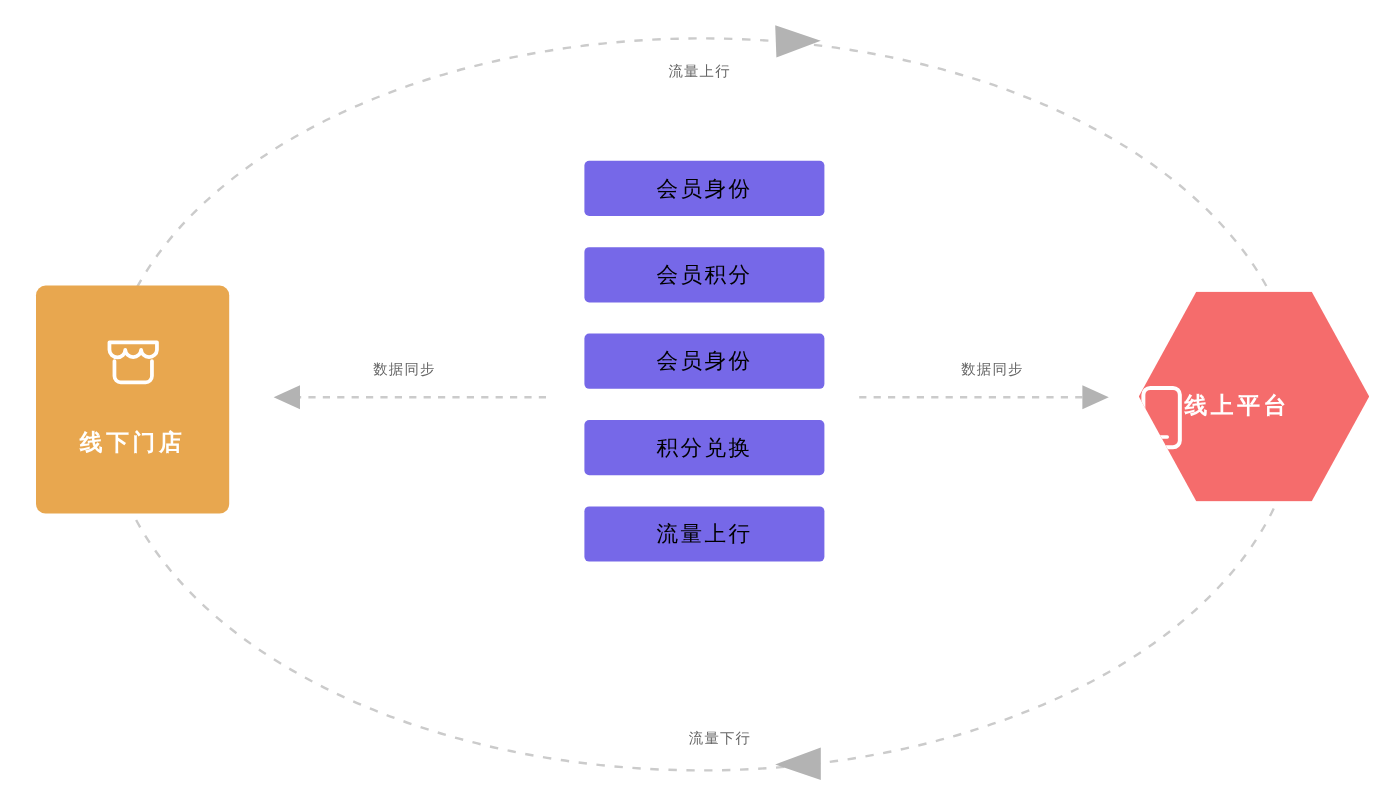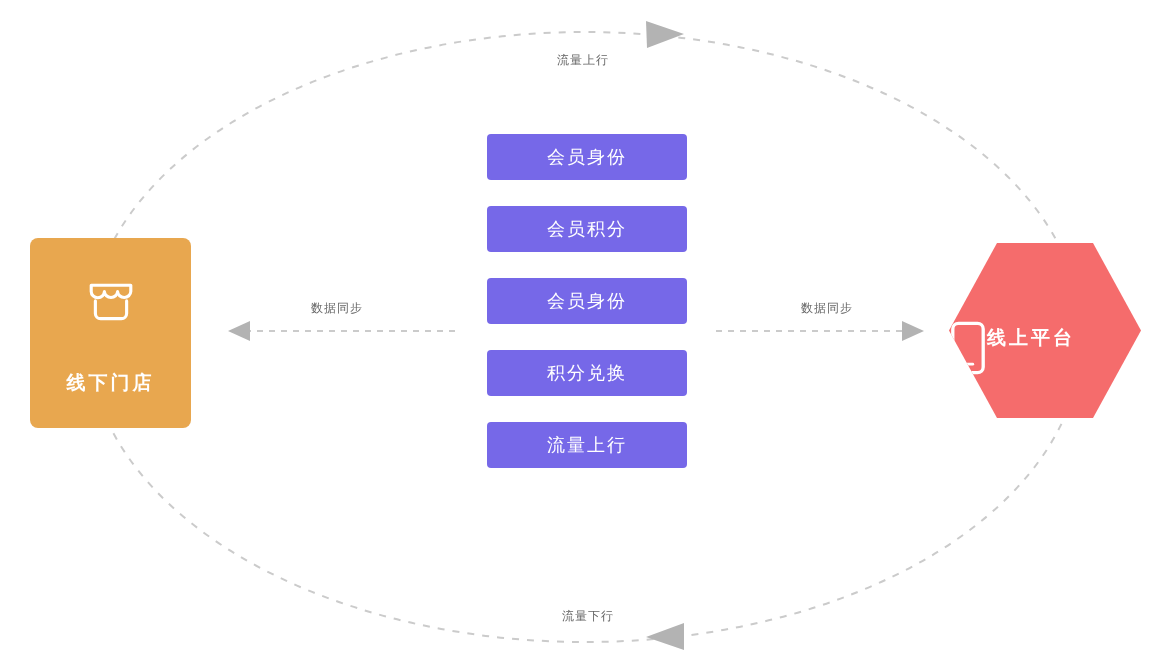--- a/index.html
+++ b/index.html
@@ -20,36 +20,36 @@
   }
   .flow-label {
     position: absolute;
     transform: translate(-50%, -50%);
     font-size: 12px;
     color: var(--label-text, #666666);
     letter-spacing: 1px;
     white-space: nowrap;
   }
   .flow-label.top    { left: 583px; top: 60px; }
-  .flow-label.bottom { left: 588px; top: 616px; }
+  .flow-label.bottom { left: 600px; top: 616px; }
   .flow-label.sync-left  { left: 337px; top: 308px; }
   .flow-label.sync-right { left: 827px; top: 308px; }
 
   
   .feature-list {
     position: absolute;
     left: 487px; top: 134px;
     width: 200px;
   }
   .feature-item {
     width: 200px; height: 46px;
     margin-bottom: 26px;
     border-radius: 4px;
     background: var(--feature, #7668E8);
-    color: #ffffff;
+    color: #000000;
     font-size: 18px;
     letter-spacing: 2px;
     display: flex; align-items: center; justify-content: center;
   }
 
   
   .offline-node {
     position: absolute;
     left: 30px; top: 238px;
     width: 161px; height: 190px;
@@ -58,21 +58,21 @@
     display: flex; flex-direction: column; align-items: center;
   }
   .offline-node .icon-wrap { margin-top: 40px; height: 52px; display: flex; align-items: center; }
   .node-label {
     color: #ffffff;
     font-size: 19px;
     font-weight: bold;
     letter-spacing: 3px;
     white-space: nowrap;
   }
-  .offline-node .node-label { margin-top: 40px; }
+  .offline-node .node-label { margin-top: 26px; }
 
   
   .online-node {
     position: absolute;
     left: 949px; top: 243px;
     width: 192px; height: 175px;
     background: var(--online, #F56C6C);
     clip-path: polygon(25% 0, 75% 0, 100% 50%, 75% 100%, 25% 100%, 0 50%);
     display: flex; flex-direction: row; align-items: center;
   }

